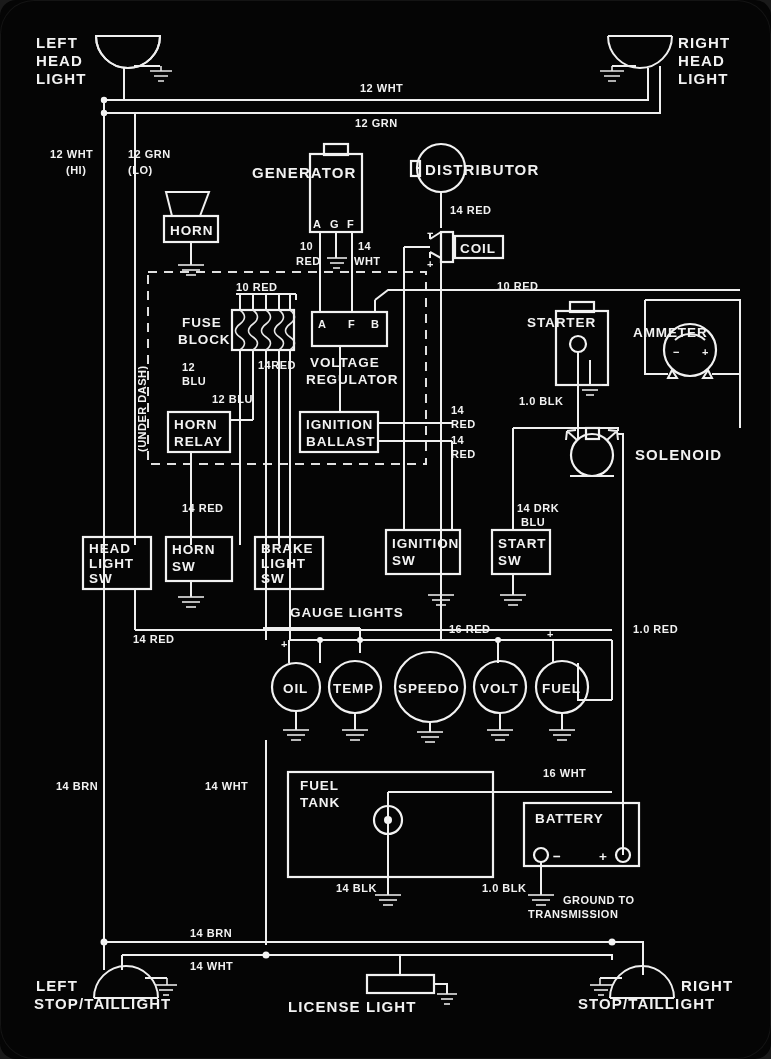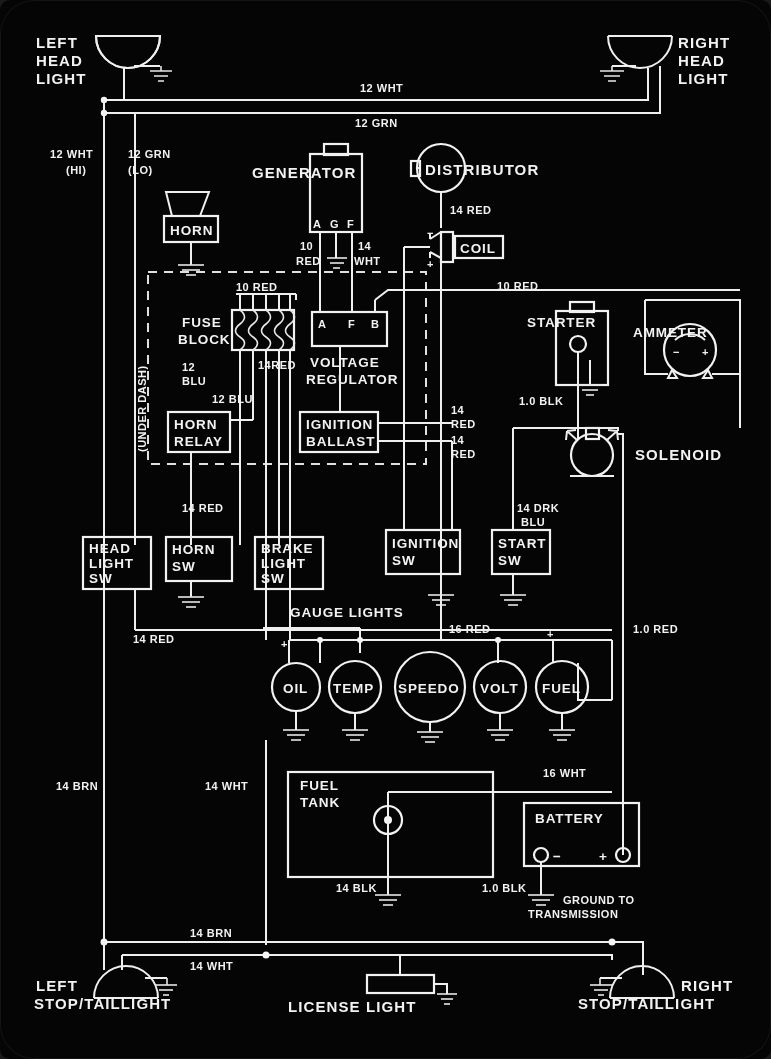--- a/index.html
+++ b/index.html
@@ -1,20 +1,20 @@
 <!DOCTYPE html>
 <html><head>
 <meta charset="utf-8">
 <title>Automotive Wiring Diagram</title>
 <style>
   html,body{margin:0;padding:0;background:#1a1a1a;}
   body{width:771px;height:1059px;overflow:hidden;
        font-family:"Liberation Sans","DejaVu Sans",sans-serif;}
   #sheet{position:relative;width:771px;height:1059px;
-         background:#050505;border-radius:10px;overflow:hidden;}
+         background:#050505;border-radius:16px;overflow:hidden;}
   #sheet::before{content:"";position:absolute;inset:0;border-radius:34px;
          box-shadow:inset 0 0 0 1px #141414;pointer-events:none;}
   svg{position:absolute;top:0;left:0;display:block;}
   .lbl{font-family:"Liberation Sans","DejaVu Sans",sans-serif;
        fill:#f2f2f2;font-weight:bold;letter-spacing:.6px;
        paint-order:stroke;}
   .big{font-size:15px;letter-spacing:1.1px;}
   .comp{font-size:13.5px;letter-spacing:.9px;}
   .small{font-size:11px;letter-spacing:.5px;}
   .wire{stroke:#efefef;stroke-width:2;fill:none;}

